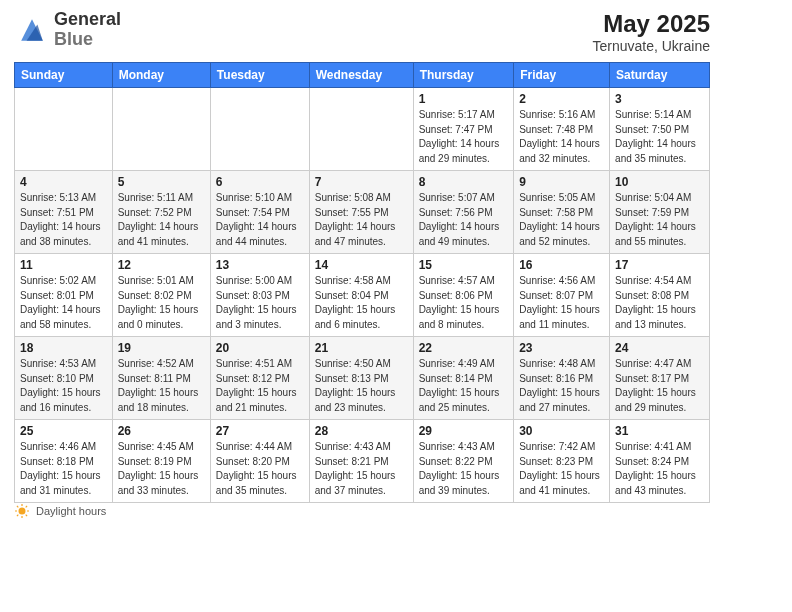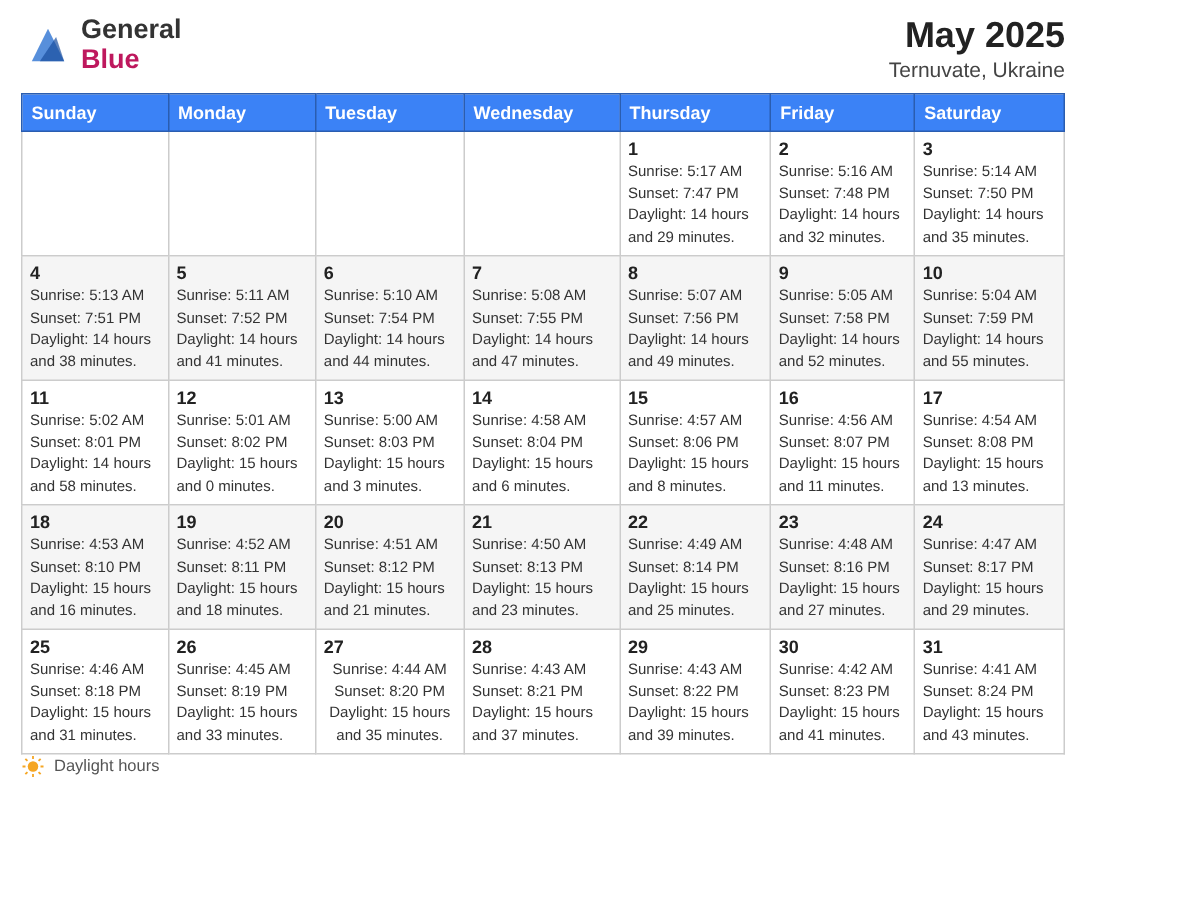--- a/index.html
+++ b/index.html
@@ -26,21 +26,21 @@
       display: flex;
       align-items: center;
       gap: 4px;
     }
     .logo-text {
       font-size: 18px;
       font-weight: bold;
       line-height: 1.1;
     }
     .logo-text .general { color: #333; }
-    .logo-text .blue { color: #be185d; }
+    .logo-text .blue { color: #737373; }
     .logo-icon {
       width: 36px;
       height: 36px;
     }
     .title-block {
       text-align: right;
     }
     .title-block .month-year {
       font-size: 24px;
       font-weight: bold;
@@ -328,42 +328,42 @@
           </td>
           <td>
             <div class="day-number">26</div>
             <div class="day-info" style="white-space: pre-line;">Sunrise: 4:45 AM
 Sunset: 8:19 PM
 Daylight: 15 hours
 and 33 minutes.</div>
           </td>
           <td>
             <div class="day-number">27</div>
-            <div class="day-info" style="white-space: pre-line; text-align: center;">Sunrise: 4:44 AM
+            <div class="day-info" style="white-space: pre-line;">Sunrise: 4:44 AM
 Sunset: 8:20 PM
 Daylight: 15 hours
 and 35 minutes.</div>
           </td>
           <td>
             <div class="day-number">28</div>
             <div class="day-info" style="white-space: pre-line;">Sunrise: 4:43 AM
 Sunset: 8:21 PM
 Daylight: 15 hours
 and 37 minutes.</div>
           </td>
           <td>
             <div class="day-number">29</div>
             <div class="day-info" style="white-space: pre-line;">Sunrise: 4:43 AM
 Sunset: 8:22 PM
 Daylight: 15 hours
 and 39 minutes.</div>
           </td>
           <td>
             <div class="day-number">30</div>
-            <div class="day-info" style="white-space: pre-line;">Sunrise: 4:42 AM
+            <div class="day-info" style="white-space: pre-line;">Sunrise: 7:42 AM
 Sunset: 8:23 PM
 Daylight: 15 hours
 and 41 minutes.</div>
           </td>
           <td>
             <div class="day-number">31</div>
             <div class="day-info" style="white-space: pre-line;">Sunrise: 4:41 AM
 Sunset: 8:24 PM
 Daylight: 15 hours
 and 43 minutes.</div>

